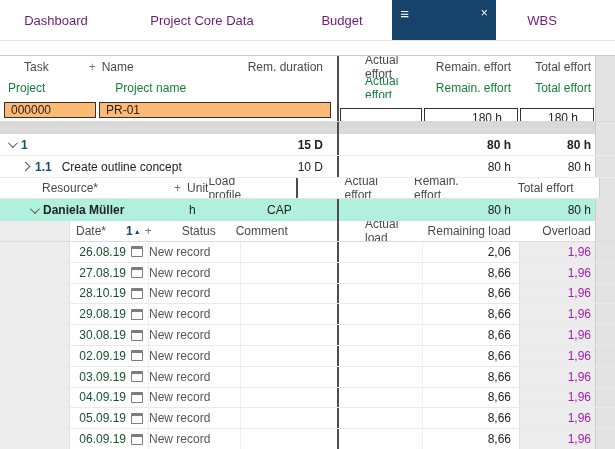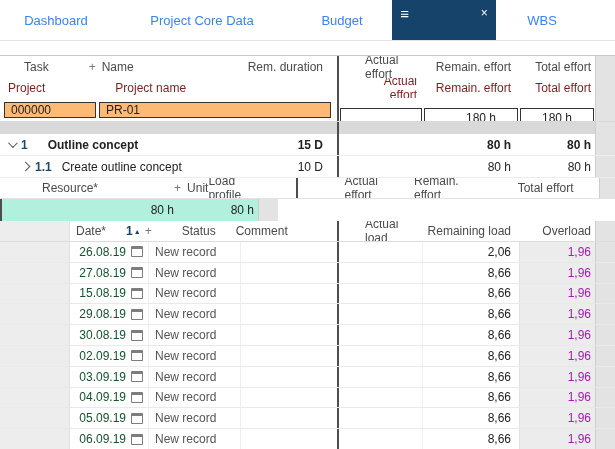--- a/index.html
+++ b/index.html
@@ -5,21 +5,21 @@
   * { margin:0; padding:0; box-sizing:border-box; }
   body {
     width:615px; height:449px; overflow:hidden; background:#fff;
     font-family:"Liberation Sans", sans-serif; font-size:12px; color:#222;
   }
   .app { width:615px; height:449px; position:relative; background:#fff; }
 
   
   .tabbar { height:41px; display:flex; align-items:stretch; border-bottom:1px solid #e4e4e4; background:#fff; }
   .tab { display:flex; flex-direction:column; align-items:center; justify-content:center;
-         color:#3b82f6; font-size:13px; cursor:pointer; }
+         color:#701a75; font-size:13px; cursor:pointer; }
   .tab-dashboard { width:112px; }
   .tab-pcd       { width:180px; }
   .tab-budget    { width:100px; }
   .tab-wbs       { width:92px; }
   .tab.active { width:104px; background:#15436a; color:#fff; flex-direction:row; gap:7px; font-weight:bold; padding:0 8px; }
   .active-title { display:flex; flex-direction:column; align-items:center; line-height:1.25;gap:43px; }
   .active-sub { font-size:10px; font-weight:normal; }
   .icon-burger { font-size:15px; font-weight:normal; align-self:flex-start; margin-top:5px; }
   .icon-close  { font-size:12px; font-weight:normal; align-self:flex-start; margin-top:6px; cursor:pointer; }
 
@@ -31,21 +31,21 @@
   .lp  { width:337px; display:flex; align-items:center; overflow:hidden; }
   .pdiv { width:2px; background:#4d4d4d; }
   .ca, .cr, .ct { display:flex; align-items:center; justify-content:flex-end; overflow:hidden; }
   .ca { width:84px; padding-right:6px;padding-left:26px; }
   .cr { width:96px; padding-right:8px; }
   .ct { width:76px; padding-right:4px; }
   .strip { width:20px; background:#e3e3e3; border-left:1px solid #cdcdcd; }
 
   
   .r-th   { height:22px; color:#4a4a4a; }
-  .r-th2  { height:20px; color:#7f1d1d;text-align:right; }
+  .r-th2  { height:20px; color:#15803d; }
   .r-edit { height:24px; border-bottom:1px solid #d7d7d7; }
   .r-band { height:12px; background:#d9d9d9; }
   .r-task { height:22px; border-bottom:1px solid #ececec; }
   .r-resh { height:21px; color:#4a4a4a; border-bottom:1px solid #e4e4e4;gap:21px; }
   .r-teal { height:22px; }
   .r-teal .lp, .r-teal .ca, .r-teal .cr, .r-teal .ct { background:#b2f0de; }
   .r-dateh{ height:21px; color:#4a4a4a; border-bottom:1px solid #dcdcdc; }
   .r-date { height:20.8px; border-bottom:1px solid #e9e9e9; }
   .r-date .ct { background:#ececec; border-left:1px solid #e0e0e0; }
   .r-date .ca { border-right:1px solid #f0f0f0; }
@@ -68,33 +68,33 @@
 
   
   .sort { color:#15436a; font-weight:bold; cursor:pointer; display:inline-flex; align-items:center; }
   .sort .tri { font-size:7px; margin-left:1px; }
 
   
   .ibox { border:1px solid #333; height:16px; display:flex; align-items:center; padding:0 6px; background:#fdba74; }
   .ibox.idb { margin-left:4px; width:92px; }
   .ibox.nmb { margin-left:3px; width:232px; }
   .r-edit .ca, .r-edit .cr, .r-edit .ct { padding:0 1px; }
-  .ebox { flex:1; height:20px; border:1px solid #333; display:flex; align-items:center; justify-content:flex-end; padding-right:21px; background:#fff;margin-top:16px; }
+  .ebox { flex:1; height:20px; border:1px solid #333; display:flex; align-items:center; justify-content:flex-end; padding-right:15px; background:#fff;margin-top:16px; }
 
   
   .res-name { margin-left:6px; width:146px; font-weight:bold; overflow:hidden; white-space:nowrap; }
   .res-unit { width:78px; }
   .res-cap  { }
 
   
   .gut { width:70px; height:100%; background:#ededed; border-right:1px solid #e0e0e0; flex:none; }
   .d-date { width:56px; text-align:right; color:#14532d; flex:none; }
   .d-cal  { width:22px; display:flex; justify-content:center; align-items:center; flex:none; cursor:pointer; }
   .cal { width:12px; height:11px; border:1px solid #7d7d7d; border-top-width:3px; border-radius:1px; background:#fff; display:inline-block; }
-  .d-status { width:92px; padding-left:6px; color:#555; border-left:1px solid #efefef; height:100%; display:flex; align-items:center; flex:none; }
+  .d-status { width:92px; color:#555; border-left:1px solid #efefef; height:100%; display:flex; align-items:center; flex:none; }
   .d-comment{ flex:1; border-left:1px solid #efefef; height:100%; }
 </style>
 </head>
 <body>
 
 <div class="app">
 
   <div class="tabbar">
     <div class="tab tab-dashboard">Dashboard</div>
     <div class="tab tab-pcd">Project Core Data</div>
@@ -166,21 +166,20 @@
       <div class="ca"></div>
         <div class="cr"></div>
         <div class="ct"></div>
       <div class="strip"></div>
     </div>
 
     <div class="row r-task">
       <div class="lp">
         <span class="chev down ml8"></span>
         <span class="wbs ml6">1</span>
-        <span class="b ml20">Outline concept</span>
         <span class="sp"></span>
         <span class="b mr14">15 D</span>
       </div>
       <div class="pdiv"></div>
       <div class="ca"></div>
       <div class="cr b">80 h</div>
       <div class="ct b">80 h</div>
       <div class="strip"></div>
     </div>
 
@@ -208,20 +207,27 @@
         <span class="mr14">Load profile</span>
       </div>
       <div class="pdiv"></div>
       <div class="ca">Actual effort</div>
       <div class="cr">Remain. effort</div>
       <div class="ct">Total effort</div>
       <div class="strip"></div>
     </div>
 
     <div class="row r-teal">
+      <div class="lp">
+        <span class="chev down ml30"></span>
+        <span class="res-name">Daniela Müller</span>
+        <span class="res-unit">h</span>
+        <span class="res-cap">CAP</span>
+        <span class="sp"></span>
+      </div>
       <div class="pdiv"></div>
       <div class="ca"></div>
       <div class="cr">80 h</div>
       <div class="ct">80 h</div>
       <div class="strip"></div>
     </div>
 
     <div class="row r-dateh">
       <div class="lp">
         <div class="gut"></div>
@@ -272,21 +278,21 @@
       <div class="pdiv"></div>
       <div class="ca"></div>
       <div class="cr">8,66</div>
       <div class="ct red">1,96</div>
       <div class="strip"></div>
     </div>
 
     <div class="row r-date">
       <div class="lp">
         <div class="gut"></div>
-        <div class="d-date">15.08.19</div>
+        <div class="d-date">28.10.19</div>
         <div class="d-cal">
             <span class="cal"></span>
           </div>
         <div class="d-status">New record</div>
         <div class="d-comment"></div>
       </div>
       <div class="pdiv"></div>
       <div class="ca"></div>
       <div class="cr">8,66</div>
       <div class="ct red">1,96</div>

